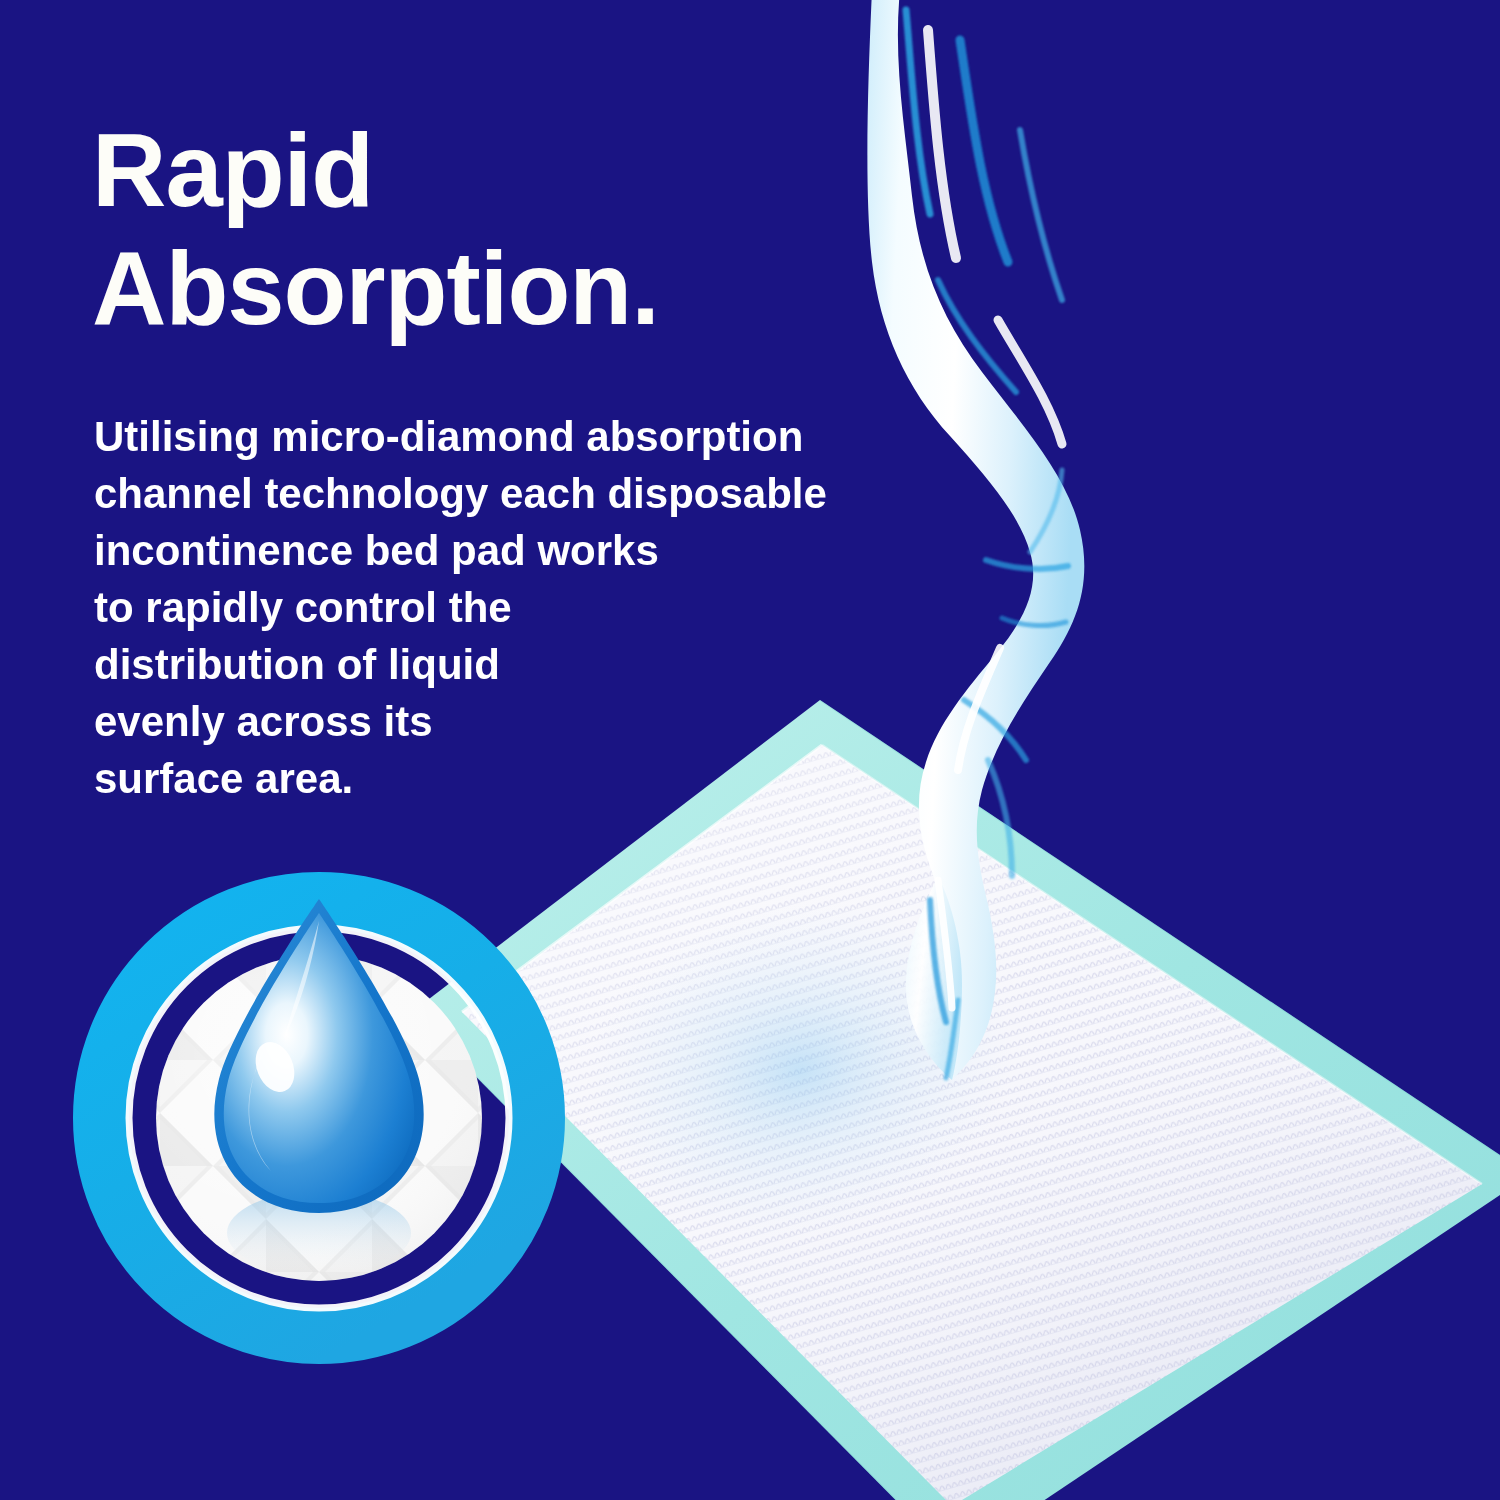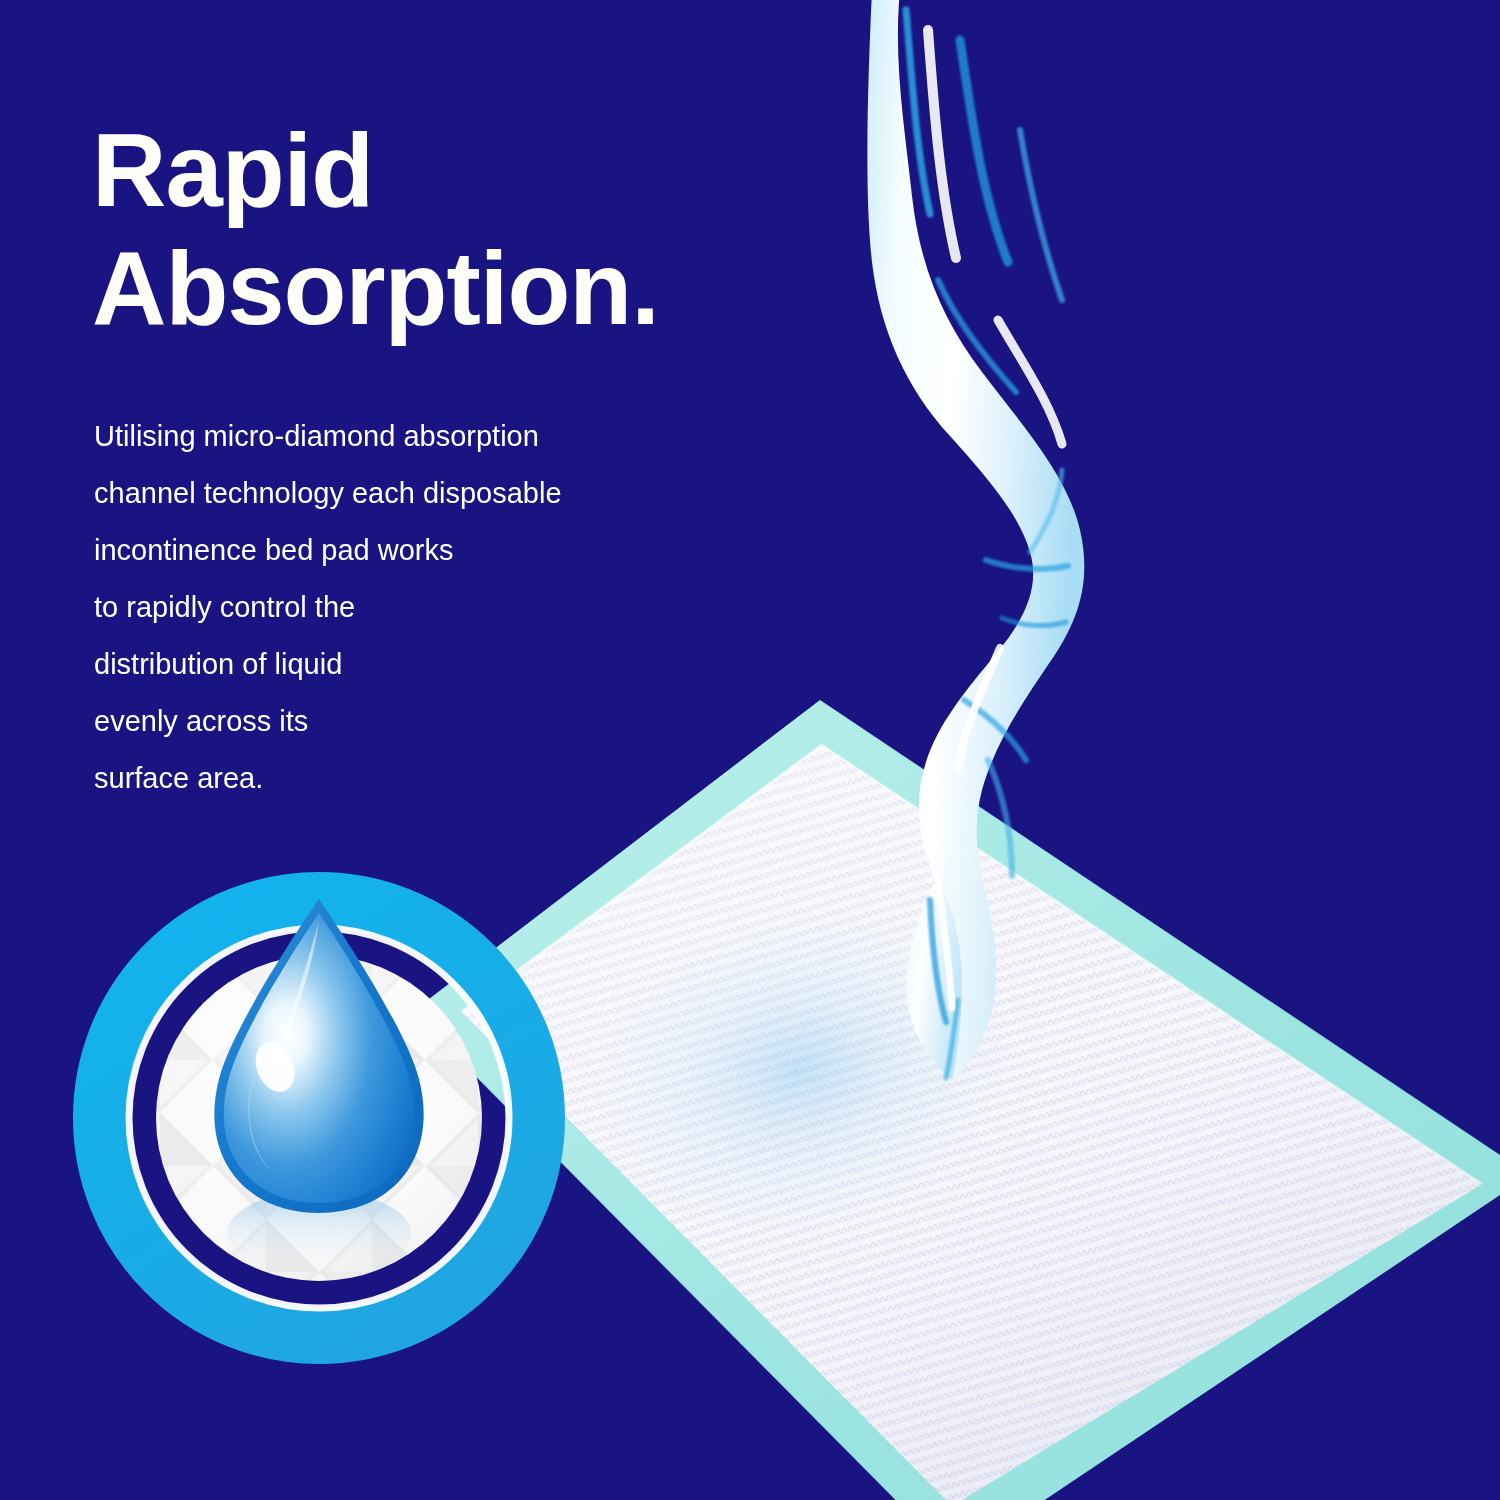--- a/index.html
+++ b/index.html
@@ -27,23 +27,23 @@
     font-weight:700;
     letter-spacing:-1px;
     white-space:pre-line;
     z-index:40;
   }
   #body-copy {
     position:absolute;
     left:94px; top:408px;
     width:840px;
     color:#ffffff;
-    font-size:29px;
+    font-size:42px;
     line-height:57px;
-    font-weight:400;
+    font-weight:700;
     white-space:pre-line;
     z-index:40;
   }
 
   
   #pad-wrap {
     position:absolute;
     inset:0;
     z-index:10;
   }

